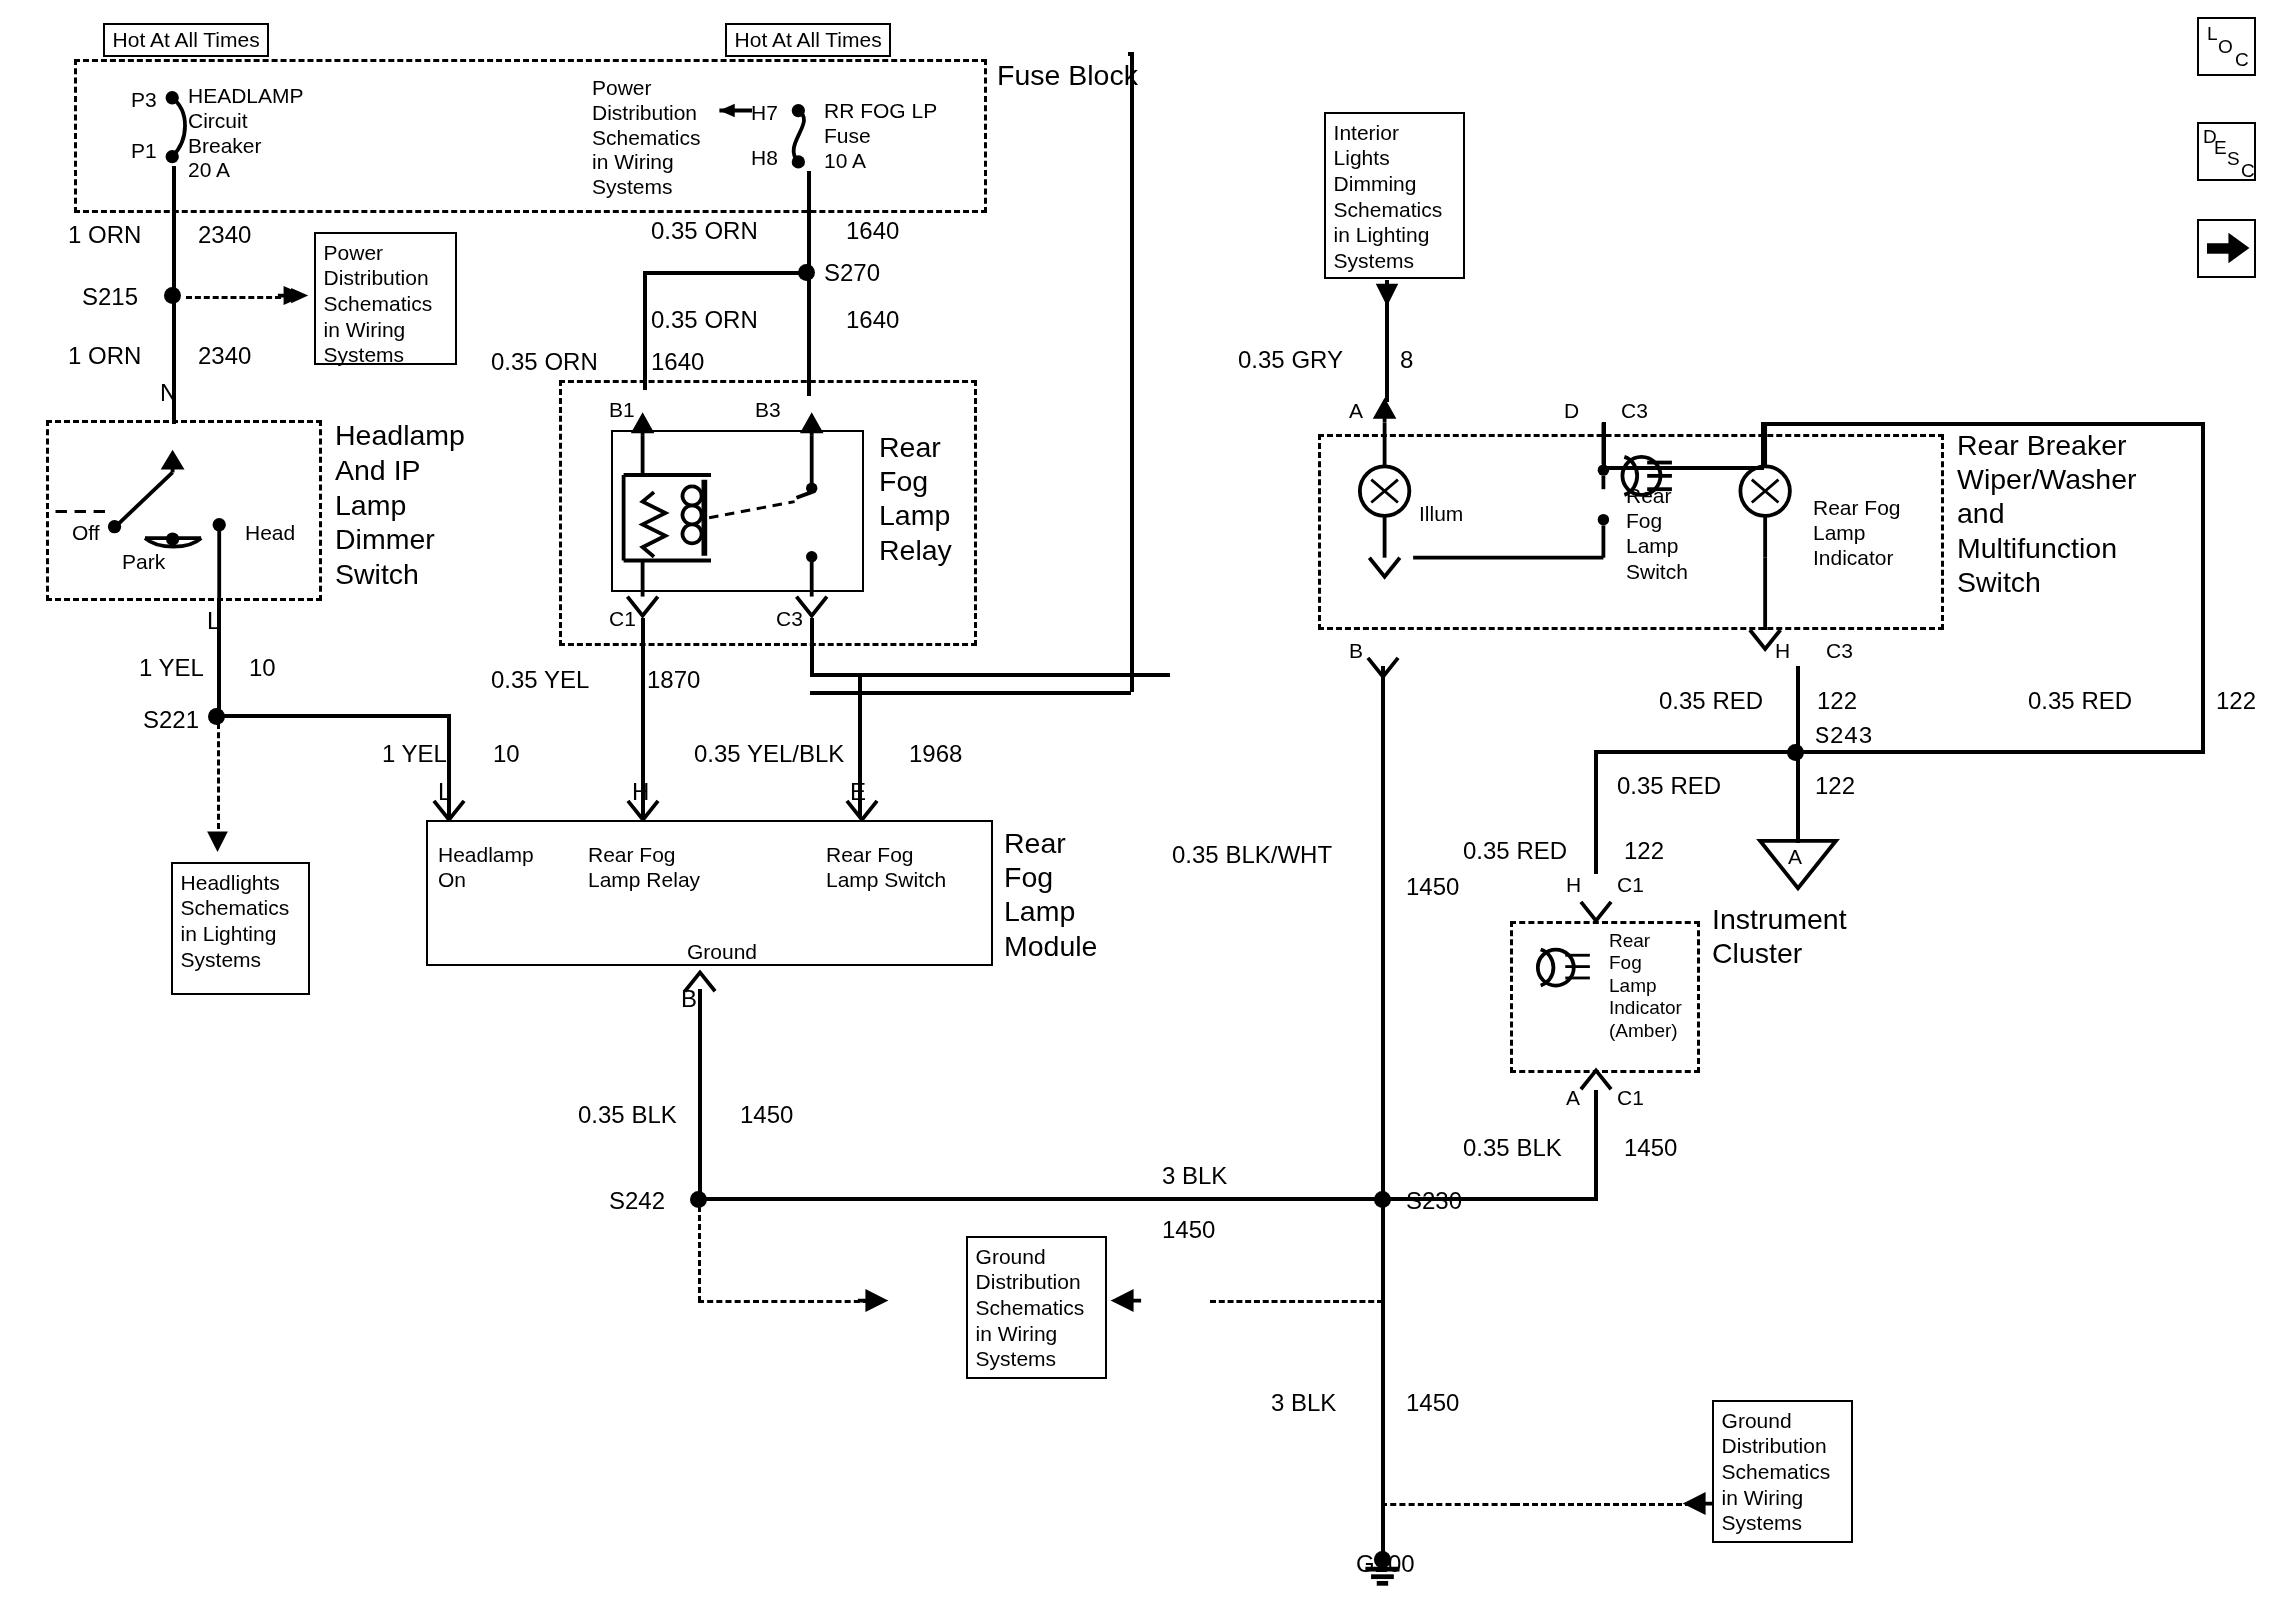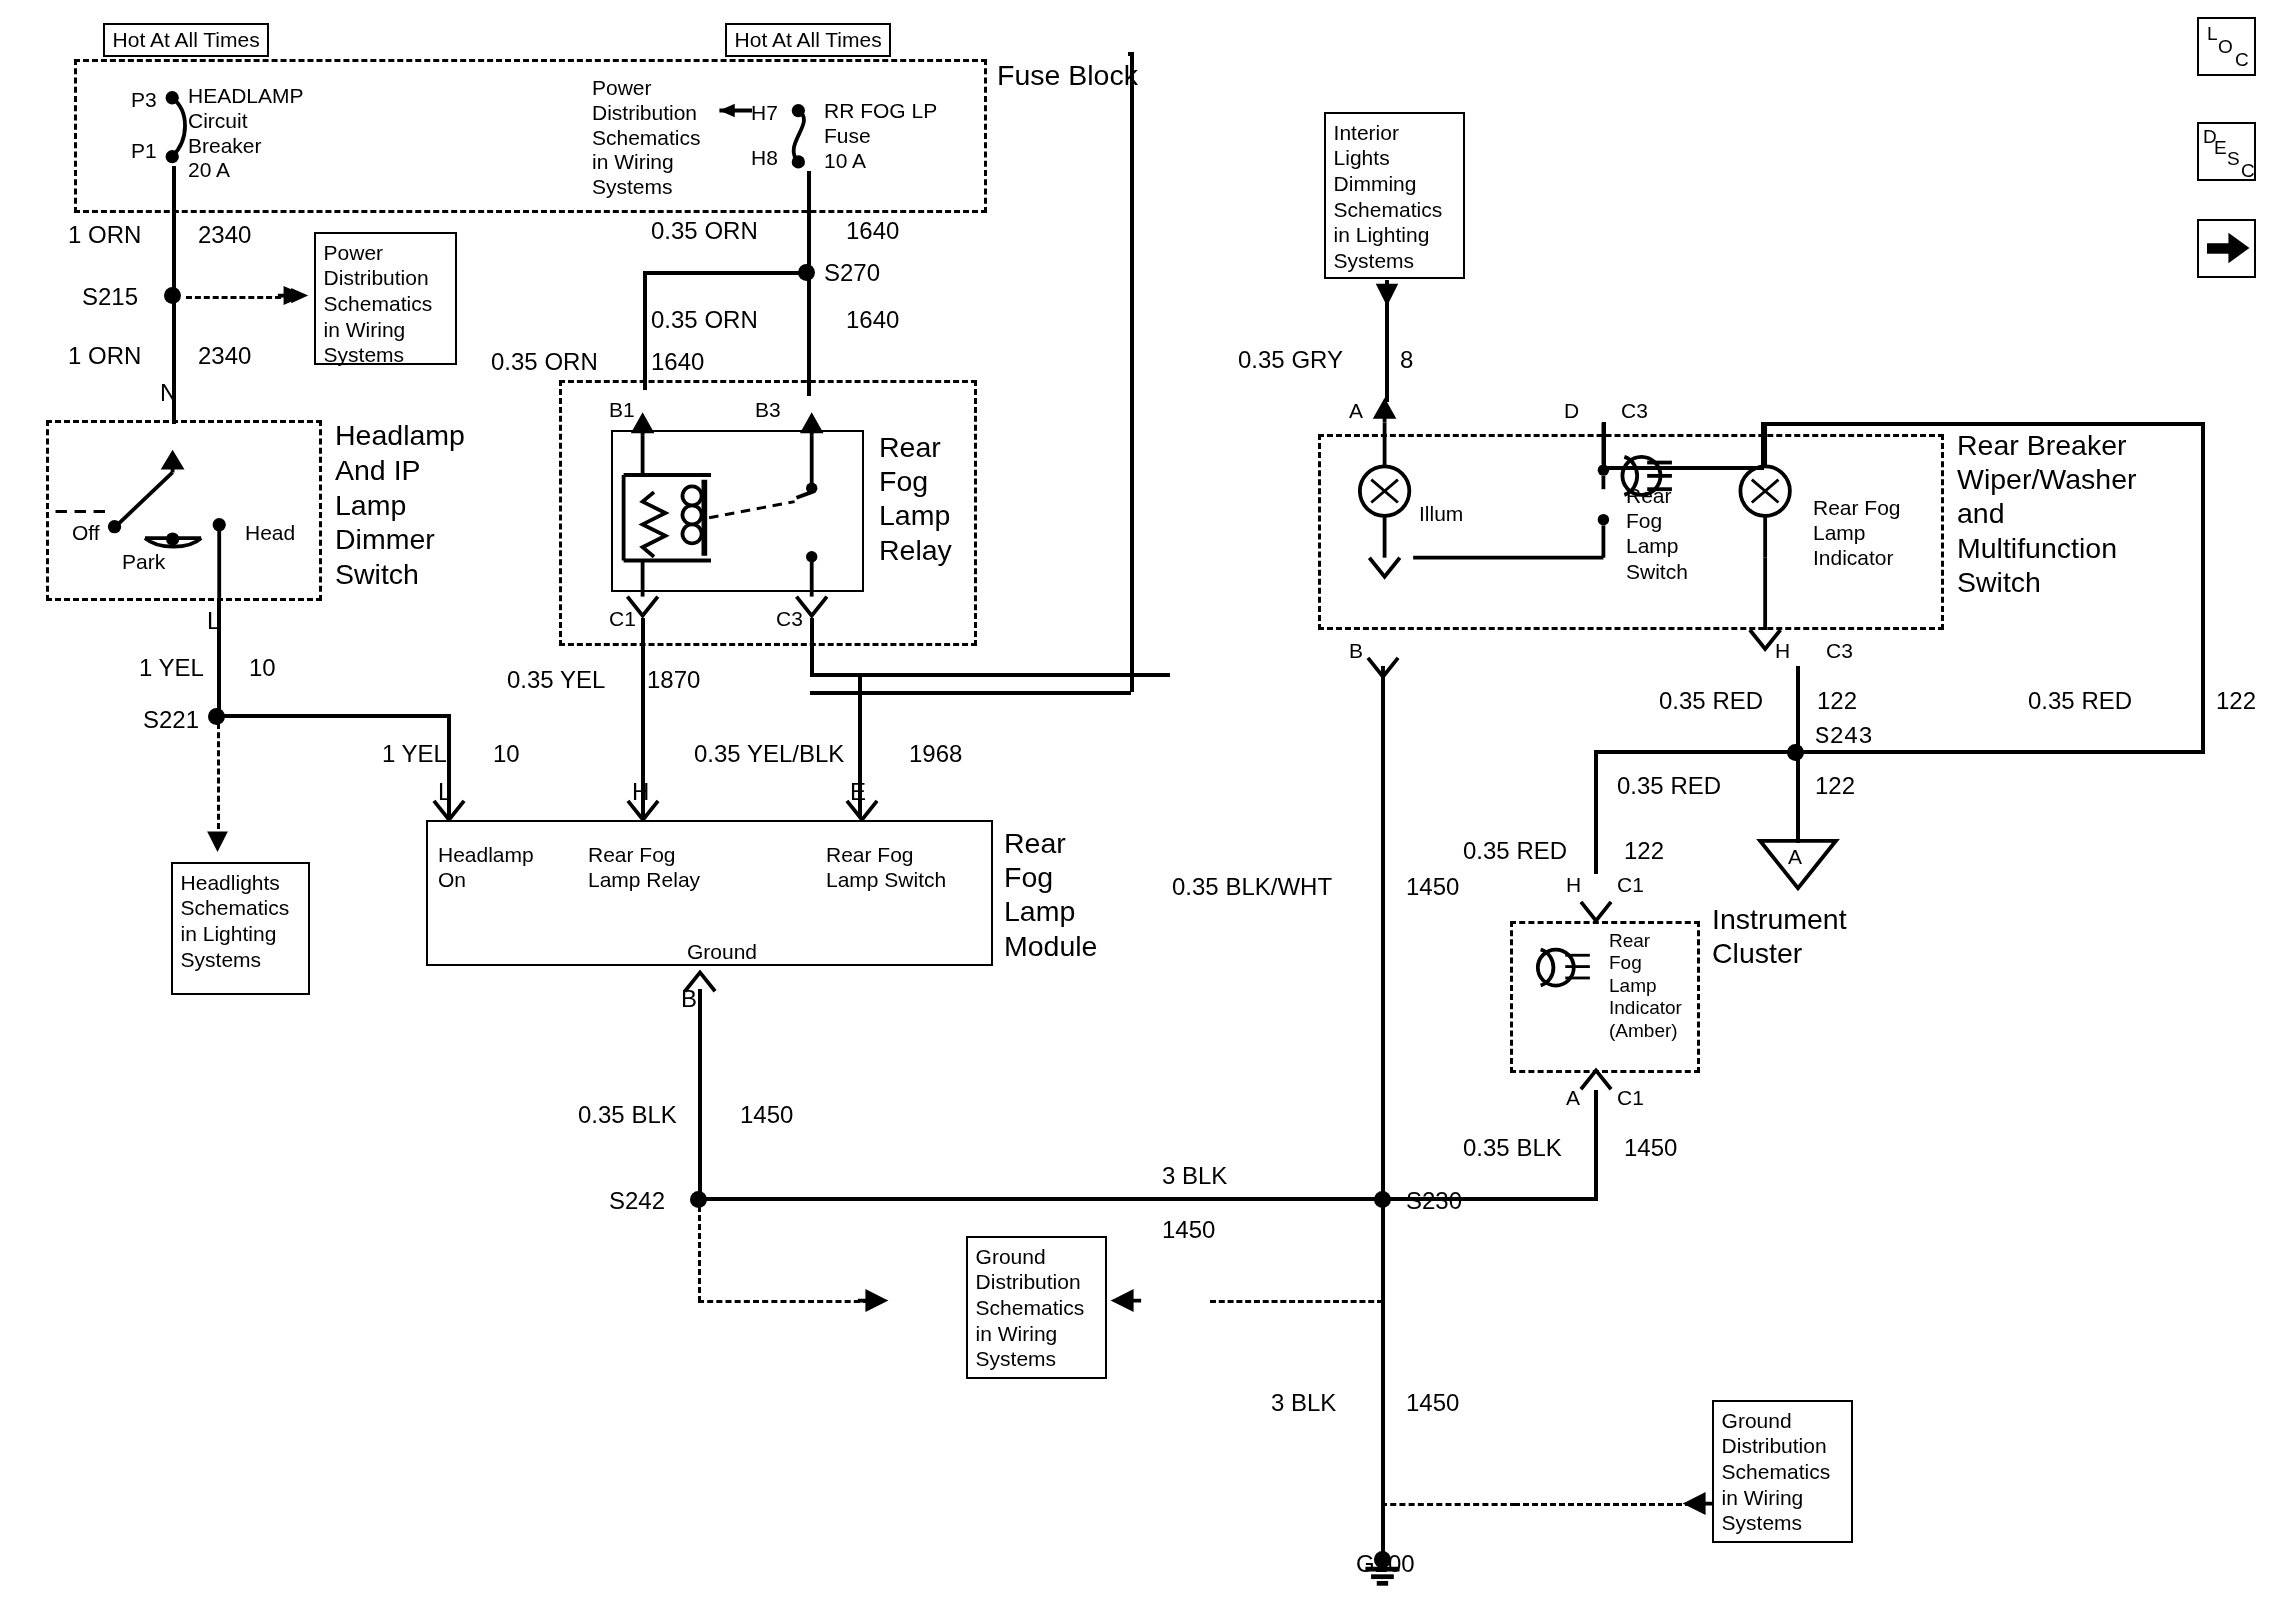--- a/index.html
+++ b/index.html
@@ -198,21 +198,21 @@
     <line x1="266" y1="118" x2="250" y2="124" stroke="#000" stroke-width="4"></line>
     <circle cx="266" cy="186" r="6" fill="#000"></circle>
     <line x1="266" y1="190" x2="266" y2="228" stroke="#000" stroke-width="4"></line>
 
     <line x1="88" y1="190" x2="88" y2="228" stroke="#000" stroke-width="4"></line>
     <path d="M72,228 L88,248 L104,228" stroke="#000" stroke-width="4" fill="none"></path>
     <path d="M250,228 L266,248 L282,228" stroke="#000" stroke-width="4" fill="none"></path>
   </svg>
 
   <div class="vline" style="left:641px;top:618px;height:200px;"></div>
-  <div class="lbl" style="left:491px;top:666px;margin-left:16px;">0.35 YEL</div>
+  <div class="lbl" style="left:491px;top:666px;">0.35 YEL</div>
   <div class="lbl" style="left:647px;top:666px;">1870</div>
   <div class="lbl" style="left:632px;top:778px;">H</div>
   <svg style="left:624px;top:799px;width:38px;height:32px;" viewBox="0 0 40 34" width="38" height="32">
     <path d="M4,2 L20,22 L36,2" stroke="#000" stroke-width="4" fill="none"></path>
   </svg>
 
   <div class="vline" style="left:810px;top:618px;height:59px;"></div>
   <div class="hline" style="left:810px;top:673px;width:360px;"></div>
   <div class="vline" style="left:858px;top:673px;height:145px;"></div>
   <div class="lbl" style="left:694px;top:740px;">0.35 YEL/BLK</div>
@@ -340,21 +340,21 @@
   <div class="dash-v" style="left:1381px;top:1197px;height:105px;"></div>
   <div class="dash-h" style="left:1210px;top:1300px;width:173px;"></div>
   <svg style="left:1111px;top:1288px;width:32px;height:27px;" viewBox="0 0 34 28" width="32" height="27">
     <path d="M32,13 L4,13 M4,13 L22,4 L22,22 Z" stroke="#000" stroke-width="4" fill="#000"></path>
   </svg>
 
   <div class="vline" style="left:1381px;top:666px;height:533px;"></div>
   <svg style="left:1364px;top:656px;width:38px;height:32px;" viewBox="0 0 40 34" width="38" height="32">
     <path d="M4,2 L20,22 L36,2" stroke="#000" stroke-width="4" fill="none"></path>
   </svg>
-  <div class="lbl" style="left:1172px;top:873px;">0.35 BLK/WHT</div>
+  <div class="lbl" style="left:1172px;top:841px;">0.35 BLK/WHT</div>
   <div class="lbl" style="left:1406px;top:873px;">1450</div>
 
   <div class="vline" style="left:1381px;top:1197px;height:371px;"></div>
   <div class="lbl" style="left:1271px;top:1389px;">3 BLK</div>
   <div class="lbl" style="left:1406px;top:1389px;">1450</div>
   <svg style="left:1354px;top:1552px;width:55px;height:38px;" viewBox="0 0 58 40" width="55" height="38">
     <circle cx="30" cy="8" r="9" fill="#000"></circle>
     <line x1="12" y1="18" x2="48" y2="18" stroke="#000" stroke-width="5"></line>
     <line x1="18" y1="26" x2="42" y2="26" stroke="#000" stroke-width="5"></line>
     <line x1="24" y1="33" x2="36" y2="33" stroke="#000" stroke-width="5"></line>

